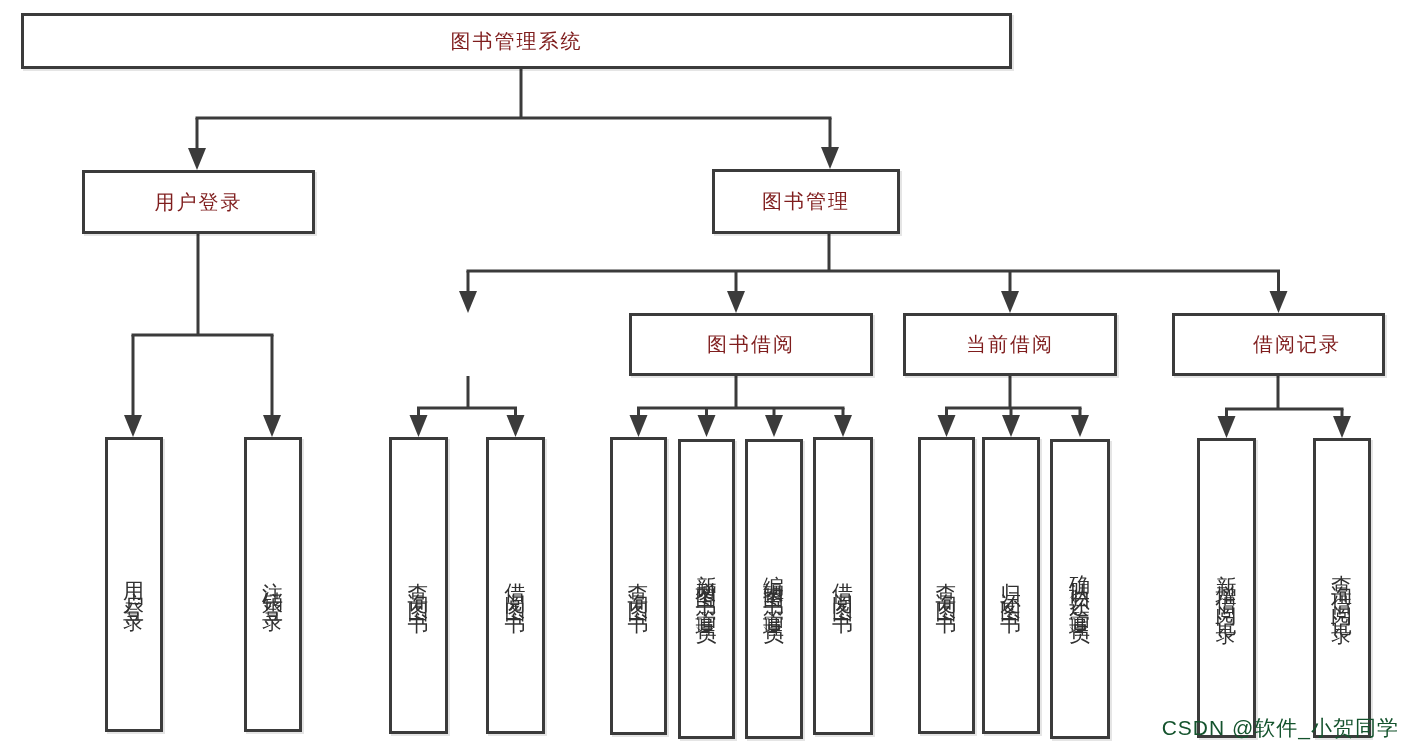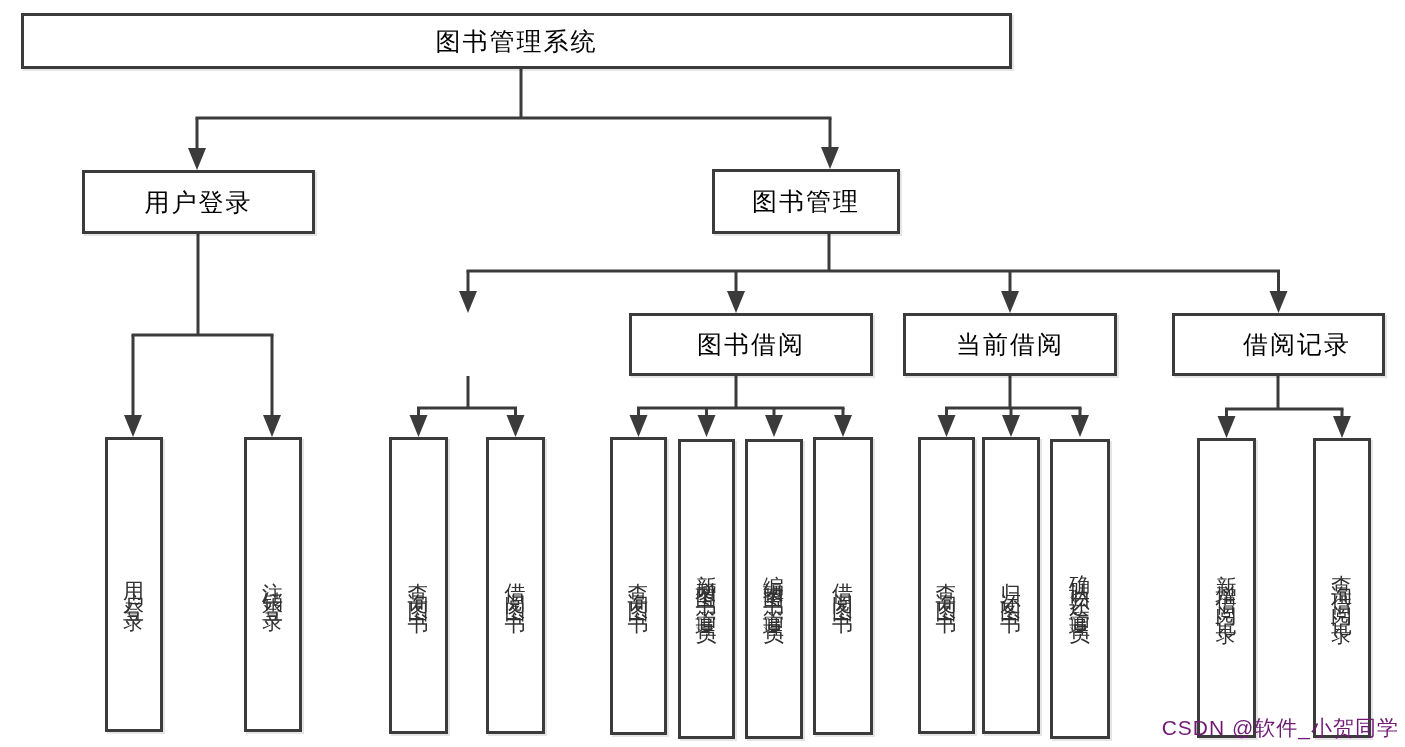--- a/index.html
+++ b/index.html
@@ -27,41 +27,41 @@
     box-sizing: border-box;
     background: #ffffff;
     border: 3px solid #3b3b3b;
     display: flex;
     align-items: center;
     justify-content: center;
     z-index: 2;
     box-shadow: 2px 2px 0 rgba(0,0,0,0.10);
   }
   .hbox span {
-    font-size: 25px;
+    font-size: 20px;
     letter-spacing: 2px;
-    color: #000000;
+    color: #7f1d1d;
     white-space: nowrap;
   }
   .vbox span {
     writing-mode: vertical-rl;
     text-orientation: mixed;
     font-size: 21px;
     letter-spacing: 10px;
     color: #303030;
     line-height: 1;
     white-space: nowrap;
   }
   .watermark {
     position: absolute;
     right: 6px;
     top: 714px;
     font-size: 21px;
     letter-spacing: 1px;
-    color: #701a75;
+    color: #14532d;
     z-index: 3;
     white-space: nowrap;
   }
 </style>
 </head>
 <body>
 
 <div class="stage">
 
   <svg class="wires" width="1405" height="747" viewBox="0 0 1405 747">

